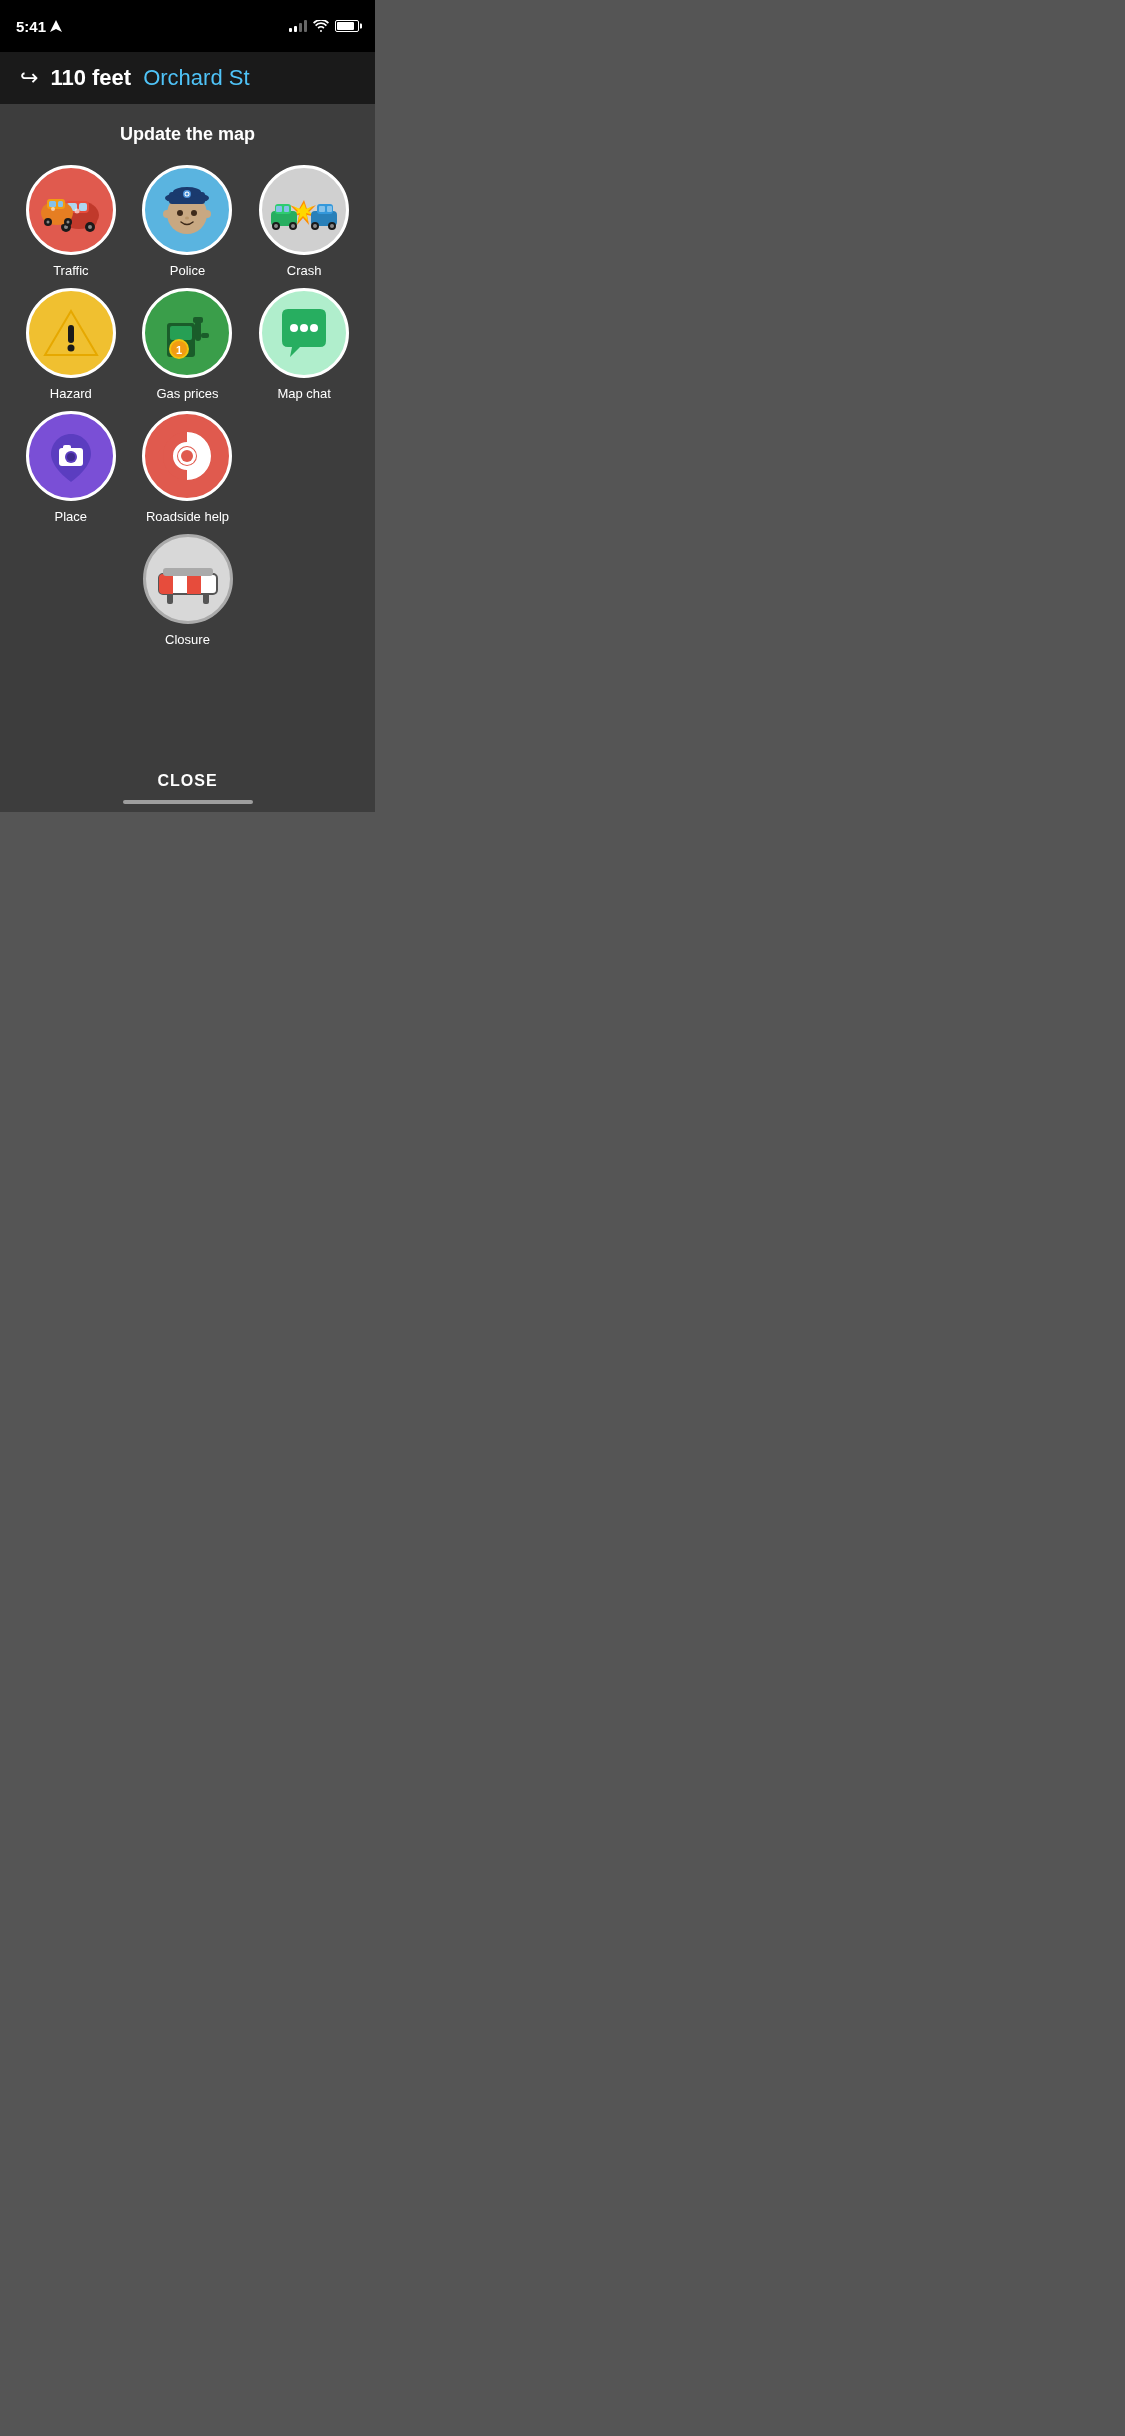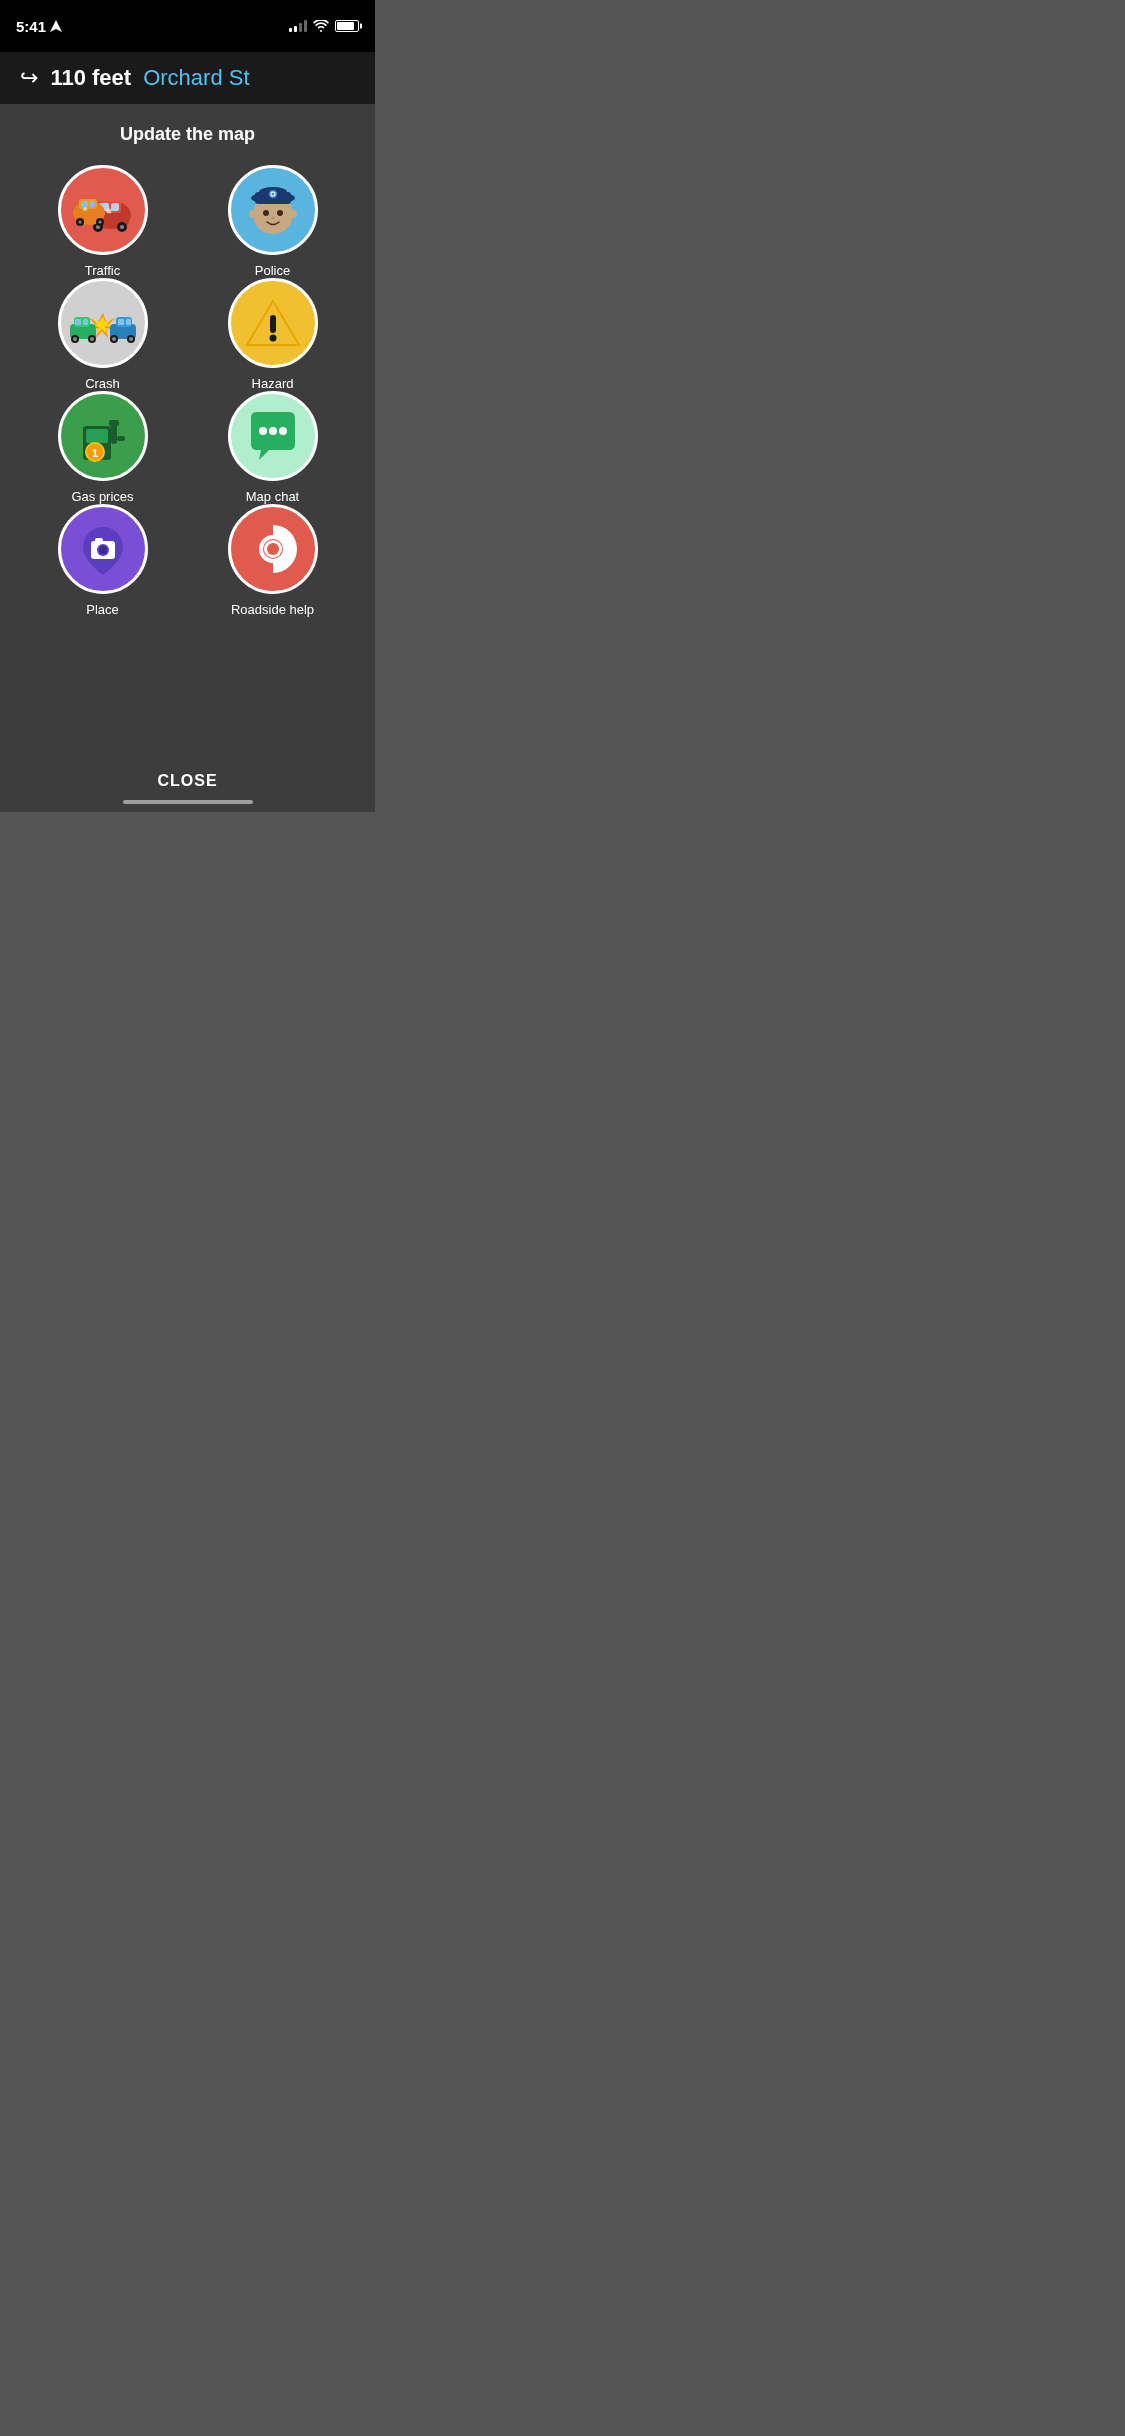--- a/index.html
+++ b/index.html
@@ -116,21 +116,22 @@
       font-size: 18px;
       font-weight: 600;
       color: white;
       margin-bottom: 20px;
       text-align: left;
     }
 
     
     .grid {
       display: grid;
-      grid-template-columns: repeat(2, 1fr);
+      grid-template-columns: repeat(3, 1fr);
+      gap: 10px;
       width: 100%;
       max-width: 340px;
     }
 
     .grid-item {
       display: flex;
       flex-direction: column;
       align-items: center;
       gap: 8px;
       cursor: pointer;
@@ -409,19 +410,42 @@
           <path d="M6 30 A24 24 0 0 0 30 54 L30 44 A14 14 0 0 1 16 30 Z" fill="#e05a4e"></path>
           <circle cx="30" cy="30" r="9" fill="white"></circle>
           <circle cx="30" cy="30" r="6" fill="#e05a4e"></circle>
         </svg>
       </div>
       <span class="icon-label">Roadside help</span>
     </div>
 
   </div>
 
+  <div class="single-row">
+    <div class="grid-item">
+      <div class="icon-circle closure-bg" style="border-color: #aaa;">
+        <svg width="70" height="55" viewBox="0 0 70 55">
+
+          <rect x="14" y="38" width="6" height="14" rx="2" fill="#555"></rect>
+
+          <rect x="50" y="38" width="6" height="14" rx="2" fill="#555"></rect>
+
+          <rect x="6" y="22" width="58" height="20" rx="4" fill="white" stroke="#555" stroke-width="2"></rect>
+
+          <clipPath id="barriercip">
+            <rect x="6" y="22" width="58" height="20" rx="4"></rect>
+          </clipPath>
+          <rect x="6" y="22" width="14" height="20" fill="#e74c3c" clip-path="url(#barriercip)"></rect>
+          <rect x="34" y="22" width="14" height="20" fill="#e74c3c" clip-path="url(#barriercip)"></rect>
+
+          <rect x="10" y="16" width="50" height="8" rx="3" fill="#aaa"></rect>
+        </svg>
+      </div>
+      <span class="icon-label">Closure</span>
+    </div>
+  </div>
 
   <div class="close-btn">
     <span>CLOSE</span>
   </div>
 </div>
 
 <div class="home-indicator"></div>
 
 </body></html>

